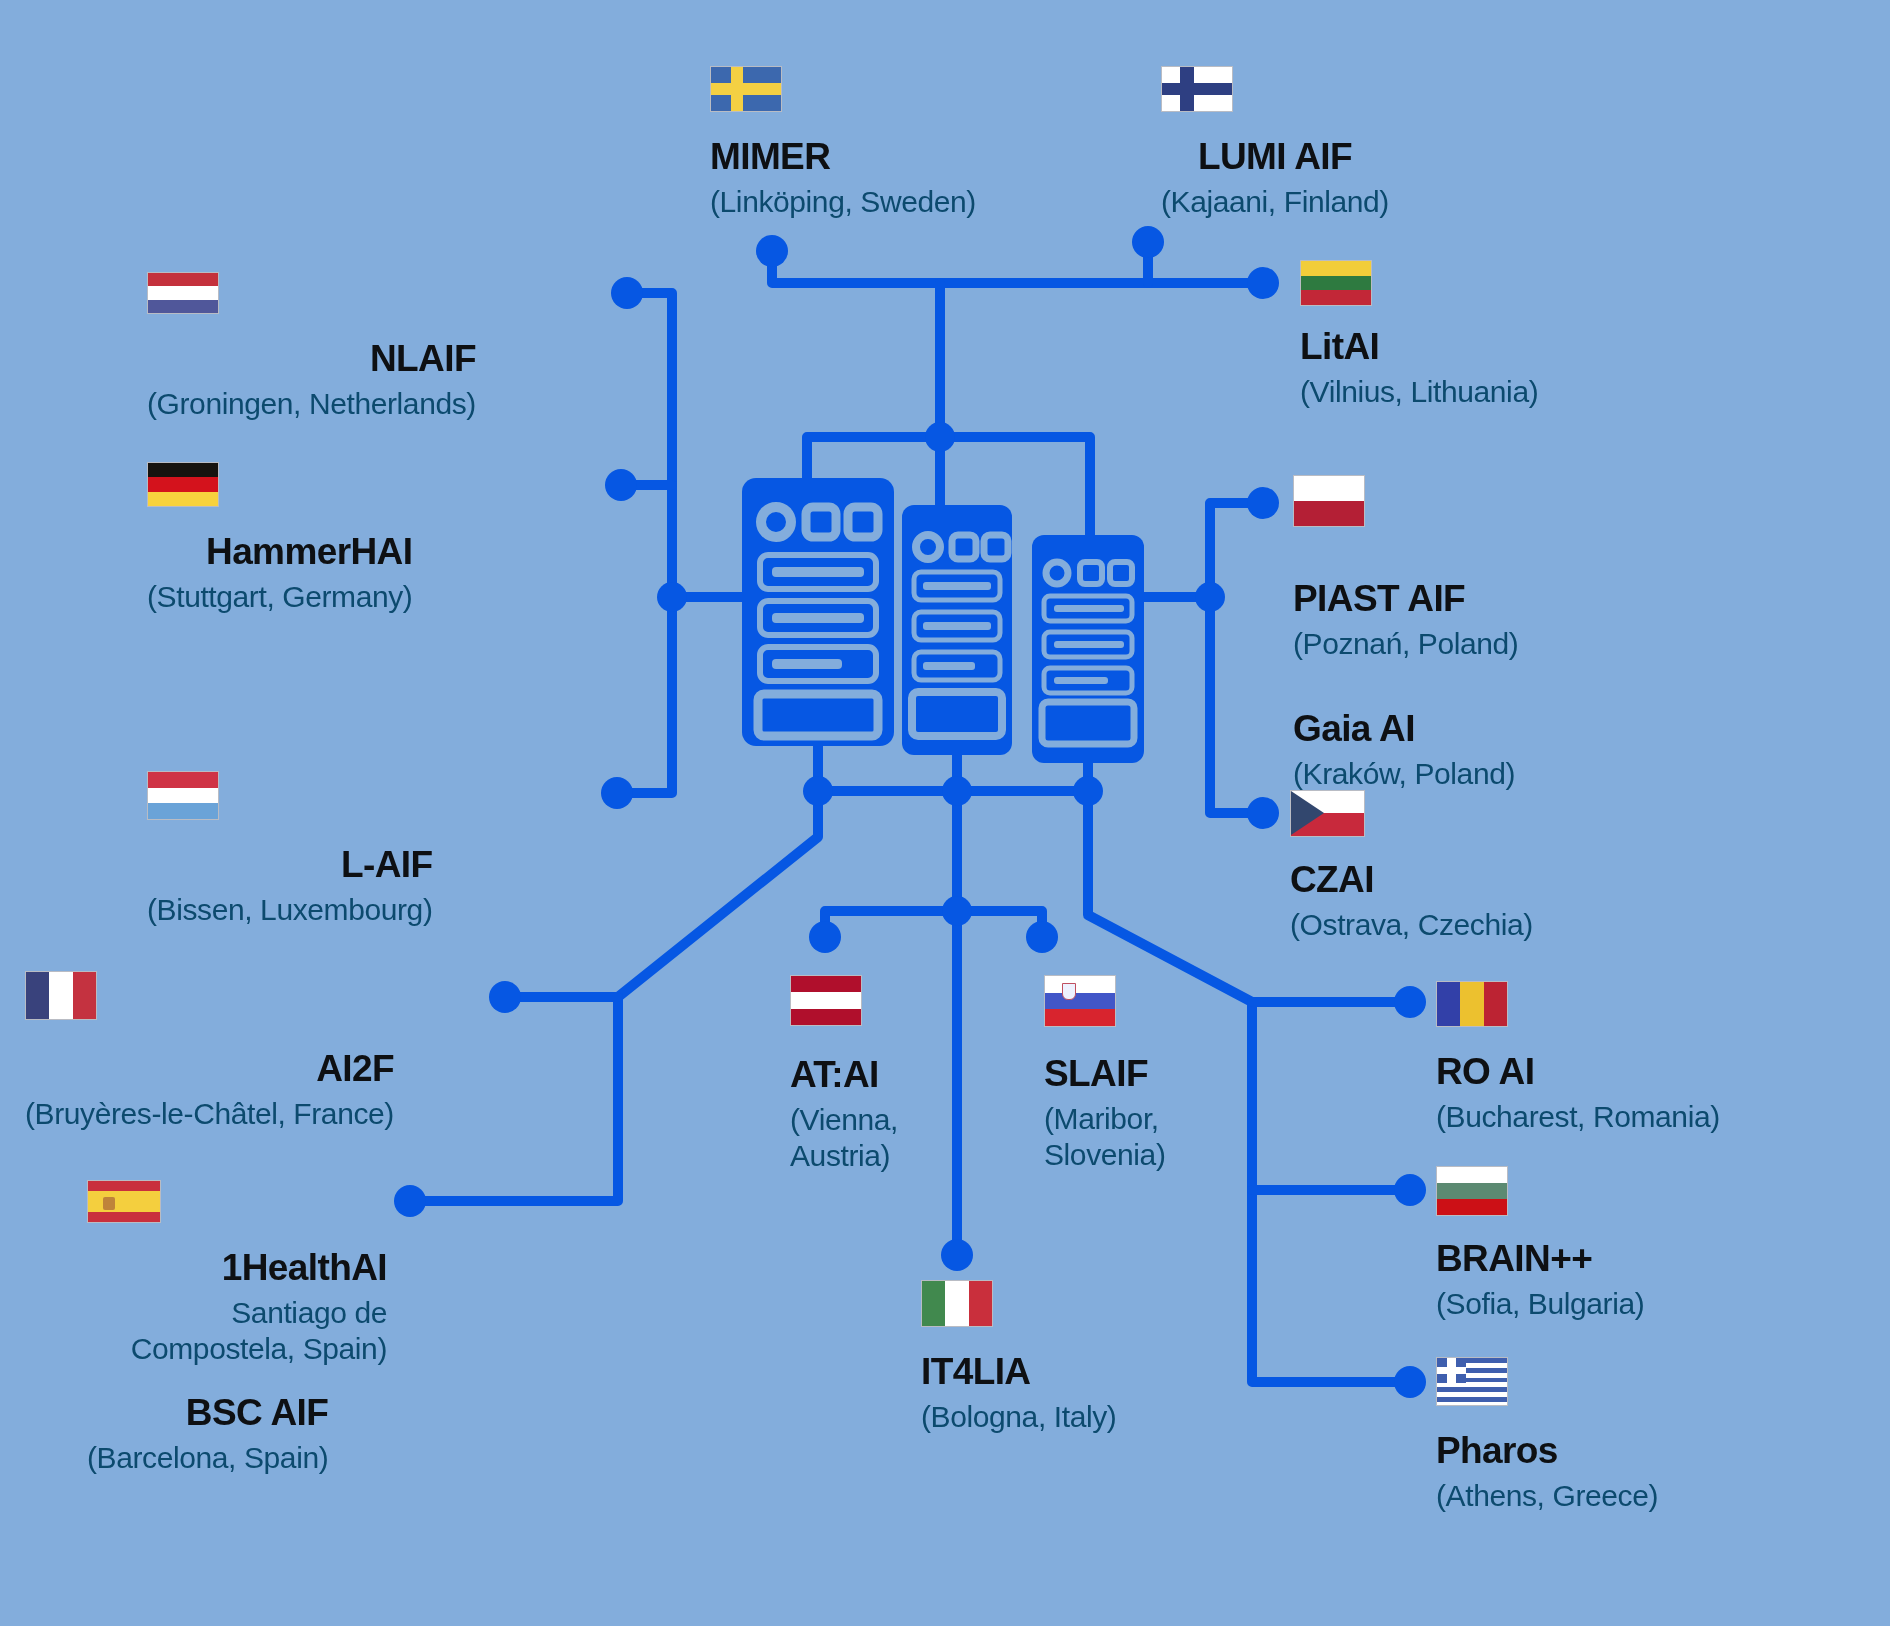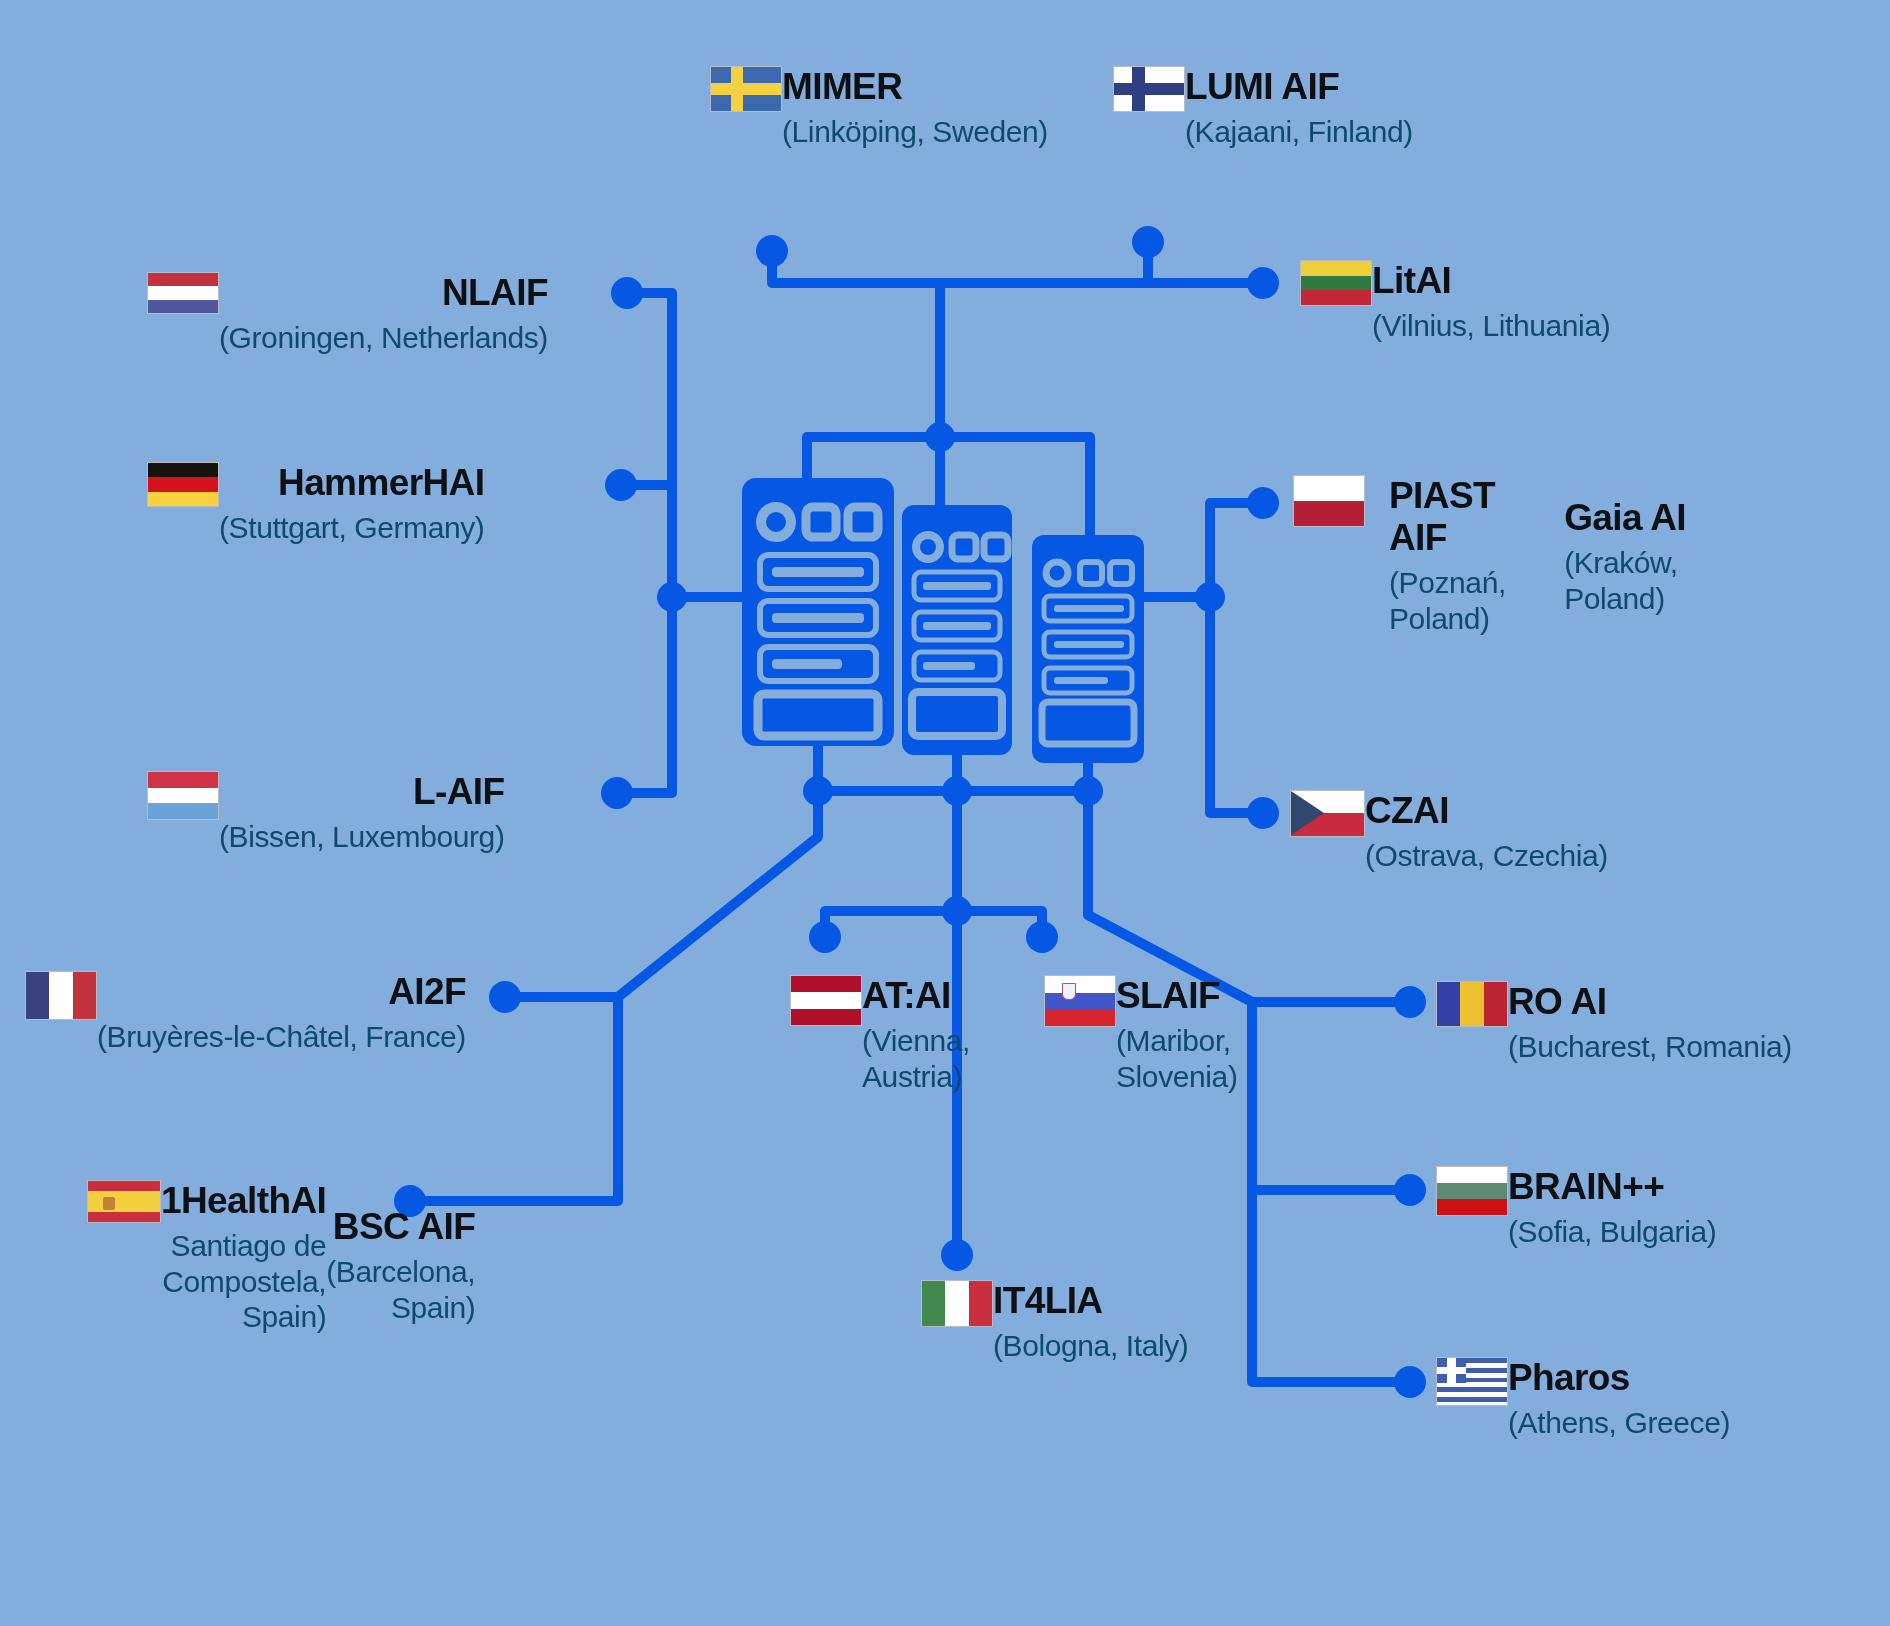--- a/index.html
+++ b/index.html
@@ -4,21 +4,21 @@
 <style>
   html,body{margin:0;padding:0;}
   body{
     width:1890px;height:1626px;overflow:hidden;
     background:#83ADDC;
     font-family:"Liberation Sans",sans-serif;
   }
   #stage{position:relative;width:1890px;height:1626px;}
   #wires{position:absolute;left:0;top:0;}
 
-  .node{position:absolute;display:flex;flex-direction:row;}
+  .node{position:absolute;display:flex;flex-direction:column;}
   .node.align-right{align-items:flex-start;text-align:right;}
   .node.align-left{align-items:flex-start;text-align:left;}
 
   .flag{
     display:inline-block;width:72px;height:46px;
     border:1px solid #b9bcc4;box-sizing:border-box;
     position:relative;flex:none;
   }
   .flag-sweden{background:
     linear-gradient(to bottom, rgba(0,0,0,0) 37%, #f4d043 37% 63%, rgba(0,0,0,0) 63%),
@@ -164,21 +164,21 @@
   </svg>
 
   <div class="node align-left" style="left:710px;top:66px;width:420px;">
     <span class="flag flag-sweden"></span>
     <div class="entry">
       <p class="f-name">MIMER</p>
       <p class="f-loc">(Linköping, Sweden)</p>
     </div>
   </div>
 
-  <div class="node align-left" style="left:1113px;top:66px;width:420px;">
+  <div class="node align-left" style="left:1161px;top:66px;width:420px;text-align:center;">
     <span class="flag flag-finland"></span>
     <div class="entry">
       <p class="f-name">LUMI AIF</p>
       <p class="f-loc">(Kajaani, Finland)</p>
     </div>
   </div>
 
   <div class="node align-right" style="left:147px;top:272px;width:450px;">
     <span class="flag flag-netherlands" style="height:42px;"></span>
     <div class="entry">

